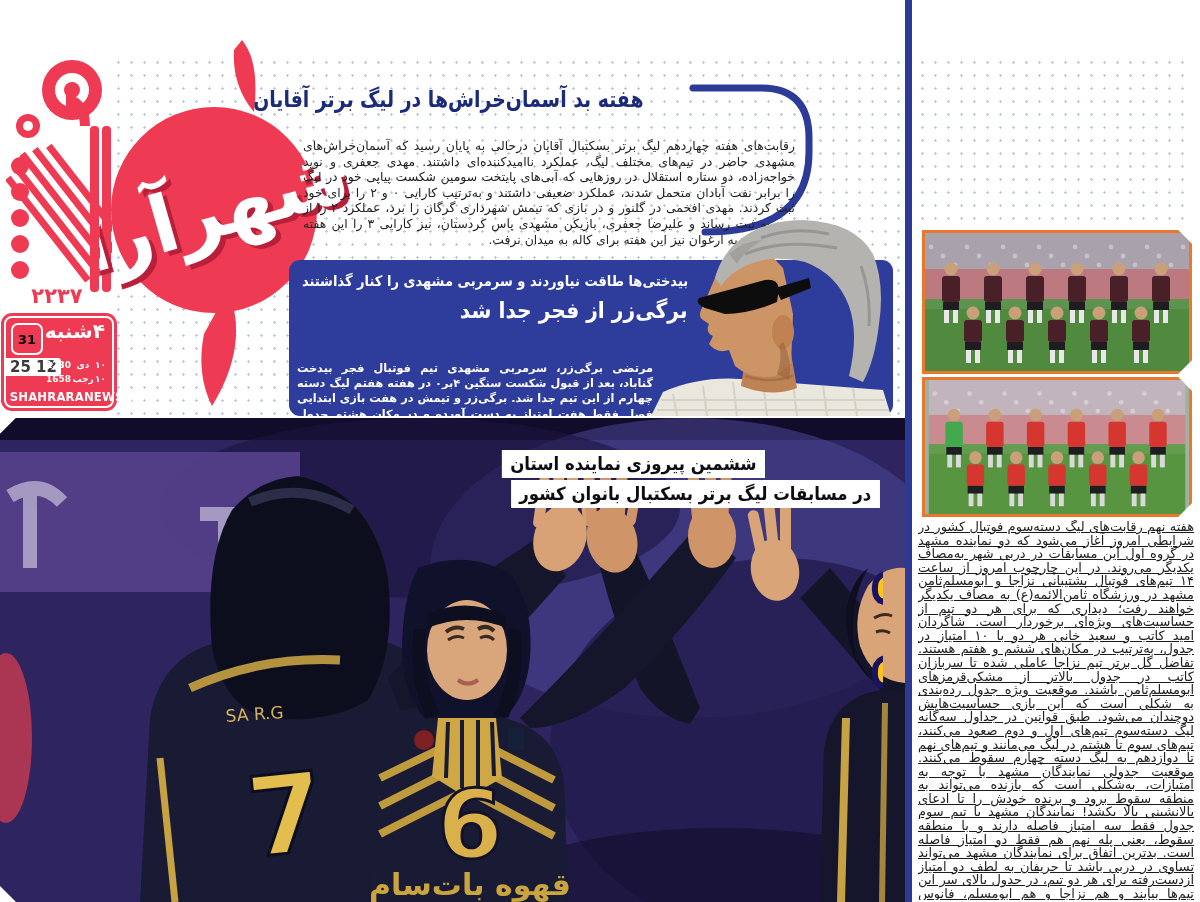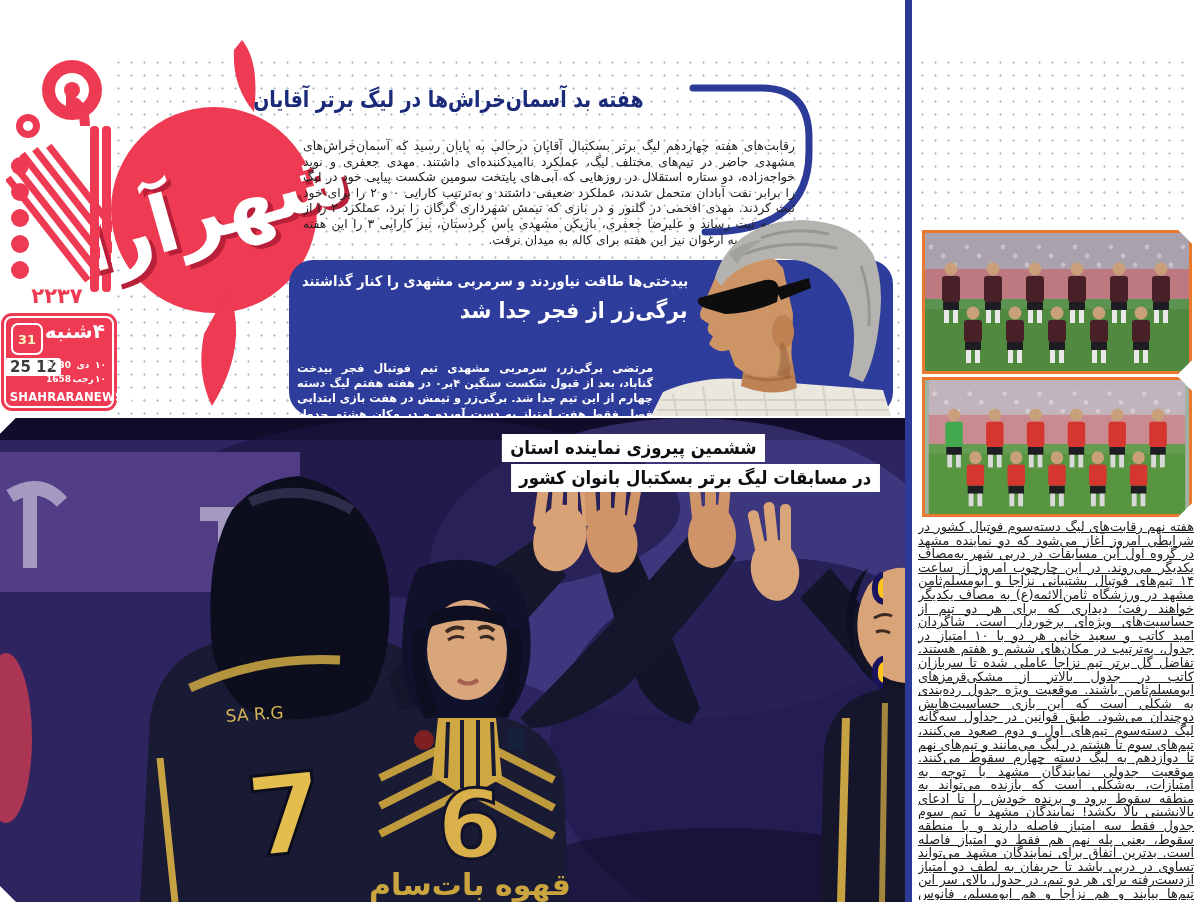--- a/index.html
+++ b/index.html
@@ -10,37 +10,37 @@
         background-size:13px 13px;}
   .divider{left:905px;top:0;width:7px;height:902px;background:#2b3a96;}
 
   
   .issue-number{left:2px;top:284px;width:110px;text-align:center;color:#ee3a52;
                 font-weight:bold;font-size:21px;letter-spacing:7px;}
   .datebox{left:4px;top:316px;width:110px;height:92px;background:#ee3a52;border:2px solid #fff;
            box-shadow:0 0 0 3px #ee3a52;border-radius:8px;box-sizing:border-box;}
   .weekday{position:absolute;right:7px;top:1px;color:#fff;font-weight:bold;font-size:20px;text-align:center;}
   .daybadge{position:absolute;left:5px;top:5px;width:28px;height:28px;border:2px solid #fff;
-            border-radius:7px;color:#fef9c3;font-weight:bold;font-size:13px;display:flex;
+            border-radius:7px;color:#000000;font-weight:bold;font-size:13px;display:flex;
             align-items:center;justify-content:center;}
   .secdates{position:absolute;left:0;top:40px;background:#fff;color:#3a3a3a;font-weight:bold;
             font-size:15px;padding:0 4px;border-radius:0 3px 3px 0;direction:ltr;text-align:right;}
   .daterow{position:absolute;right:6px;width:60px;display:flex;justify-content:space-between;
            color:#fff;font-size:9px;font-weight:bold;}
   .site{position:absolute;bottom:2px;left:0;width:100%;text-align:center;color:#fff;
         font-weight:bold;font-size:12.5px;transform:scaleX(.93);letter-spacing:.2px;direction:ltr;}
 
   
   .a1-headline{left:305px;top:86px;width:372px;text-align:center;color:#1c2a7a;font-weight:bold;
                font-size:23px;white-space:nowrap;transform:scaleX(.82);}
   .a1-body{left:303px;top:138px;width:492px;height:112px;font-size:12.4px;line-height:15.6px;
            text-align:justify;color:#222;overflow:hidden;}
 
   
-  .bluebox{left:289px;top:260px;width:604px;height:156px;background:#2e3c9b;border-radius:24px;}
+  .bluebox{left:289px;top:260px;width:604px;height:156px;background:#2e3c9b;border-radius:11px;}
   .b-kicker{position:absolute;right:205px;top:13px;color:#fff;font-weight:bold;font-size:14.5px;
             white-space:nowrap;transform:scaleX(.9);transform-origin:right;}
   .b-headline{position:absolute;right:205px;top:38px;color:#fff;font-weight:bold;font-size:22px;
               white-space:nowrap;transform:scaleX(.92);transform-origin:right;}
   .b-body{position:absolute;left:8px;top:78px;width:356px;color:#fff;font-weight:bold;
           font-size:11.3px;line-height:15.2px;text-align:justify;margin-top:23px;}
 
   
   .sb-head{left:916px;top:118px;width:278px;text-align:right;}
   .sb-k{color:#111;font-weight:bold;font-size:14.2px;line-height:22px;white-space:nowrap;
@@ -48,21 +48,21 @@
   .sb-h{color:#1d4fc4;font-weight:bold;font-size:22.5px;line-height:30px;white-space:nowrap;
         transform:scaleX(.88);transform-origin:right;}
   .frame{border:3px solid #e8782e;box-sizing:border-box;background:#9db2a0;
          clip-path:polygon(0 0,calc(100% - 14px) 0,100% 14px,100% calc(100% - 14px),calc(100% - 14px) 100%,0 100%);}
   .sb-body{left:918px;top:520px;width:276px;height:380px;font-size:13px;line-height:13.6px;
            text-align:justify;color:#1c1c1c;overflow:hidden;text-decoration:underline;}
 
   
   .mainphoto{left:0;top:418px;width:905px;height:484px;
              clip-path:polygon(16px 0,100% 0,100% 100%,16px 100%,0 calc(100% - 16px),0 16px);}
-  .strips{position:absolute;right:25px;top:16px;text-align:left;direction:rtl;}
+  .strips{position:absolute;right:25px;top:32px;text-align:left;direction:rtl;}
   .strip{display:inline-block;background:#fff;color:#0d0d12;font-weight:bold;font-size:18px;
          padding:3px 9px 4px;white-space:nowrap;transform:scaleX(.92);transform-origin:right;}
   .yellow-svg{position:absolute;right:22px;}
   text{font-family:"DejaVu Sans",sans-serif;}
 </style>
 </head>
 <body>
 
 <div class="page">
 

